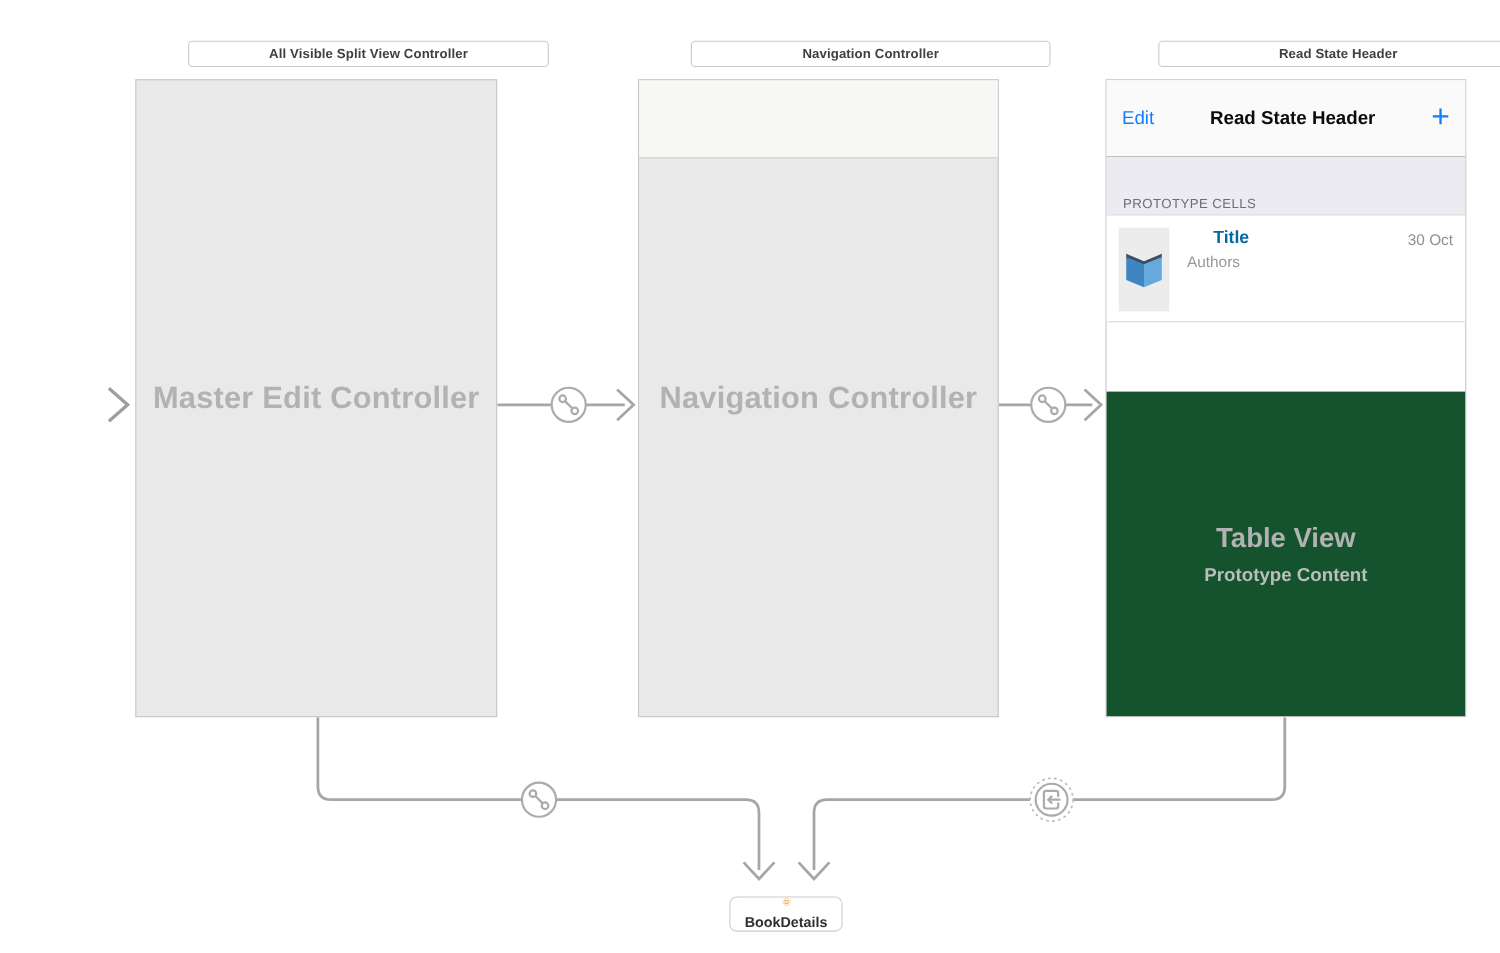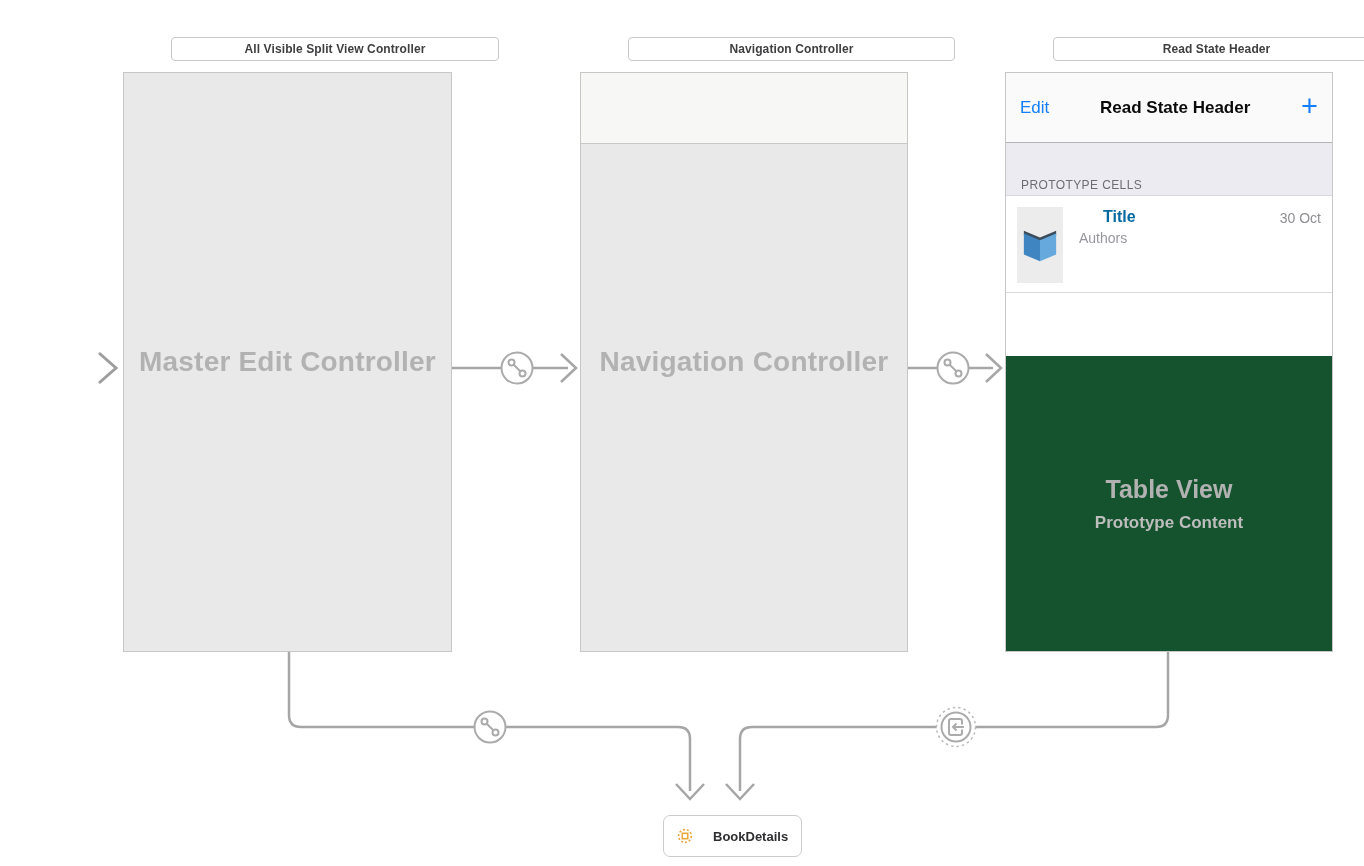--- a/index.html
+++ b/index.html
@@ -40,22 +40,22 @@
   .rs-cell .cell-detail{position:absolute;right:11px;top:14px;font-size:14px;color:#8e8e93;}
   .rs-summary{position:absolute;left:0;right:0;top:220px;height:63px;background:#efeef4;
     display:flex;flex-direction:column;align-items:center;justify-content:center;gap:1px;}
   .rs-summary span{font-size:13px;line-height:17px;color:#8c8c91;}
   .rs-tablearea{position:absolute;left:0;right:0;top:283px;bottom:0;background:#14532d;
     display:flex;flex-direction:column;align-items:center;justify-content:center;gap:9px;}
   .rs-tablearea .tv{font-size:25px;font-weight:600;color:#b2b2b2;}
   .rs-tablearea .pc{font-size:17px;font-weight:600;color:#bdbdbd;}
 
   
-  .ref-pill{position:absolute;left:663px;top:815px;height:42px;background:#ffffff;border:1px solid #cccccc;
-    border-radius:7px;display:flex;align-items:center;gap:20px;padding:0 13px;box-sizing:border-box;}
+  .ref-pill{position:absolute;left:663px;top:815px;height:32px;background:#ffffff;border:1px solid #cccccc;
+    border-radius:7px;display:flex;align-items:center;gap:7px;padding:0 13px;box-sizing:border-box;flex-direction:column;}
   .ref-pill span{font-size:13px;font-weight:700;color:#2e2e30;}
 </style>
 </head>
 <body>
 
 <div id="canvas">
 
   <svg id="connectors" width="1364" height="866" viewBox="0 0 1364 866">
     <defs>
       <linearGradient id="fadeIn" x1="0" y1="0" x2="1" y2="0">

